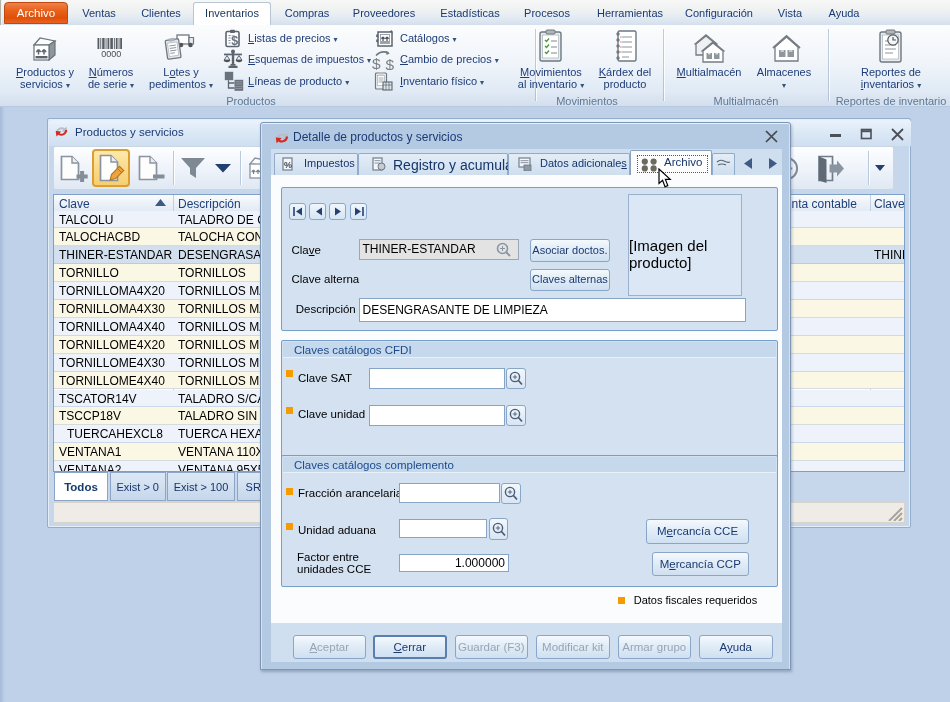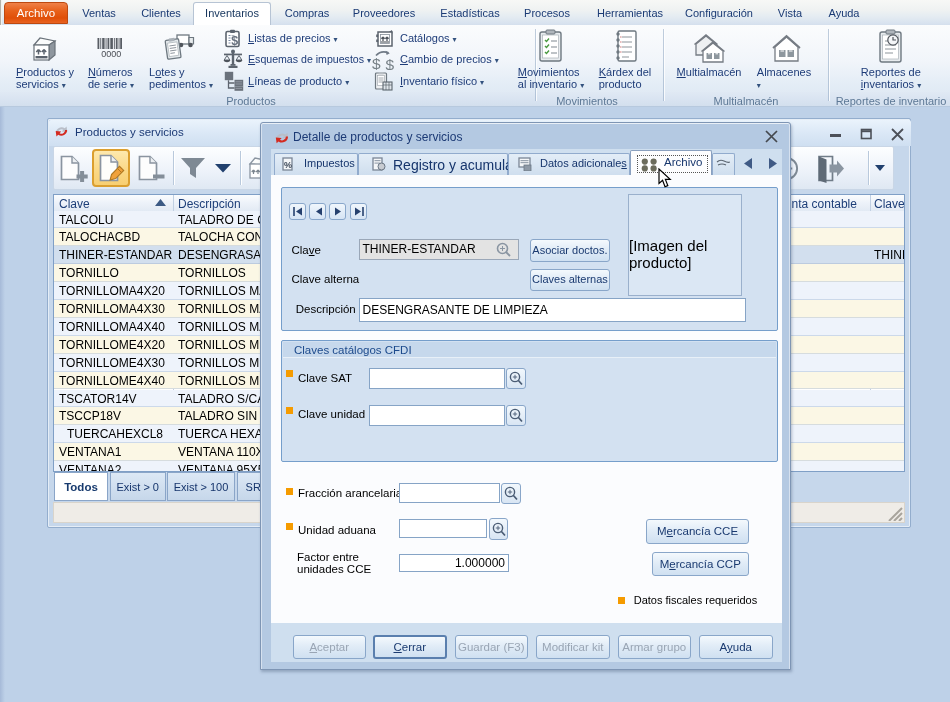--- a/index.html
+++ b/index.html
@@ -1,17 +1,17 @@
 <!DOCTYPE html>
 <html><head><meta charset="utf-8"><style>
 *{margin:0;padding:0;box-sizing:border-box}
 html,body{width:950px;height:702px;overflow:hidden}
 body{font-family:"Liberation Sans",sans-serif;position:relative;background:#bfd2e8;font-size:11px;color:#1c3a74}
 .ab{position:absolute}
-.ctr{transform:translateX(-50%);text-align:left;white-space:nowrap}
+.ctr{transform:translateX(-50%);text-align:center;white-space:nowrap}
 u{text-decoration:underline}
 
 #menubar{left:0;top:0;width:950px;height:25px;background:linear-gradient(180deg,#f7f8f6 0%,#eff2f2 40%,#e5ecf2 65%,#d9e3ef 92%,#d4dfed 100%)}
 .mtab{top:7px;font-size:11px;color:#1a3a74}
 #tArchivo{left:4px;top:2px;width:64px;height:22px;border-radius:4px 4px 0 0;background:linear-gradient(180deg,#ef8148 0%,#e7601a 40%,#e04f08 75%,#e96322 100%);border:1px solid #bd4910;color:#fff;font-size:11.5px;text-align:center;line-height:20px}
 #tInv{left:193px;top:2px;width:78px;height:23px;background:#fff;border:1px solid #b7c4d4;border-bottom:none;border-radius:3px 3px 0 0;text-align:center;line-height:21px;font-size:11px;color:#15345c}
 
 #ribbon{left:0;top:25px;width:950px;height:82px;background:linear-gradient(180deg,#fbfcfd 0%,#f1f5fa 45%,#e4edf6 72%,#dbe6f2 100%);border-bottom:1px solid #b7c9de}
 .rsep{top:4px;height:72px;width:1px;background:rgba(142,165,193,.55);box-shadow:1px 0 0 rgba(255,255,255,.8)}
 .rcap{top:70px;font-size:11px;color:#5d7895}
@@ -489,20 +489,23 @@
   <div class="ab bullet" style="left:25px;top:283.5px"></div>
   <div class="ab lbl" style="left:37px;top:284.5px">Clave unidad</div>
   <div class="ab inp" style="left:107.5px;top:282px;width:136px;height:20.5px"></div>
   <div class="ab magbtn" style="left:244.5px;top:281.5px;width:20px;height:21.5px"></div>
   <svg class="ab" style="left:248px;top:285px" width="14" height="15" viewBox="0 0 14 15">
       <circle cx="6" cy="6" r="4.6" fill="none" stroke="#4a5c74" stroke-width="1.4"></circle>
       <path d="M9.2 9.2 L13 13.5" stroke="#4a5c74" stroke-width="1.7"></path>
       <path d="M3.8 6 h4.4 M6 3.8 v4.4" stroke="#4a5c74" stroke-width="0.9"></path>
     </svg>
 
+  <div class="ab panel" style="left:20px;top:331.5px;width:497px;height:132px">
+      <div class="phead">Claves catálogos complemento</div>
+    </div>
   <div class="ab bullet" style="left:25px;top:364.5px"></div>
   <div class="ab lbl" style="left:37px;top:363.5px">Fracción arancelaria</div>
   <div class="ab inp" style="left:138px;top:360px;width:101px;height:19.5px"></div>
   <div class="ab magbtn" style="left:240px;top:359.5px;width:19.5px;height:21px"></div>
   <svg class="ab" style="left:243px;top:363px" width="14" height="15" viewBox="0 0 14 15">
       <circle cx="6" cy="6" r="4.6" fill="none" stroke="#4a5c74" stroke-width="1.4"></circle>
       <path d="M9.2 9.2 L13 13.5" stroke="#4a5c74" stroke-width="1.7"></path>
       <path d="M3.8 6 h4.4 M6 3.8 v4.4" stroke="#4a5c74" stroke-width="0.9"></path>
     </svg>
   <div class="ab bullet" style="left:25px;top:400px"></div>

